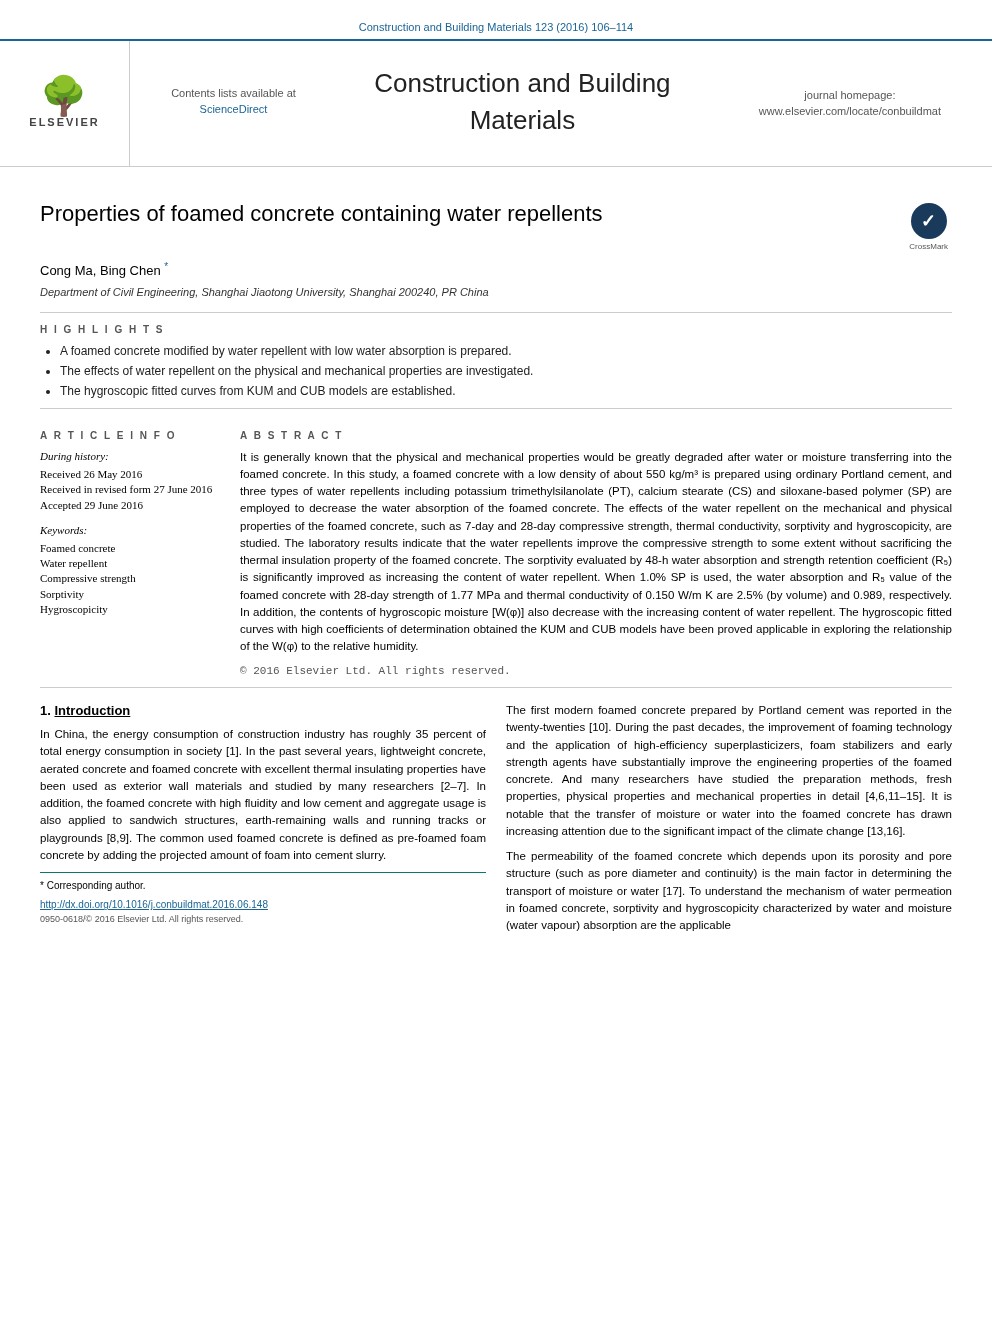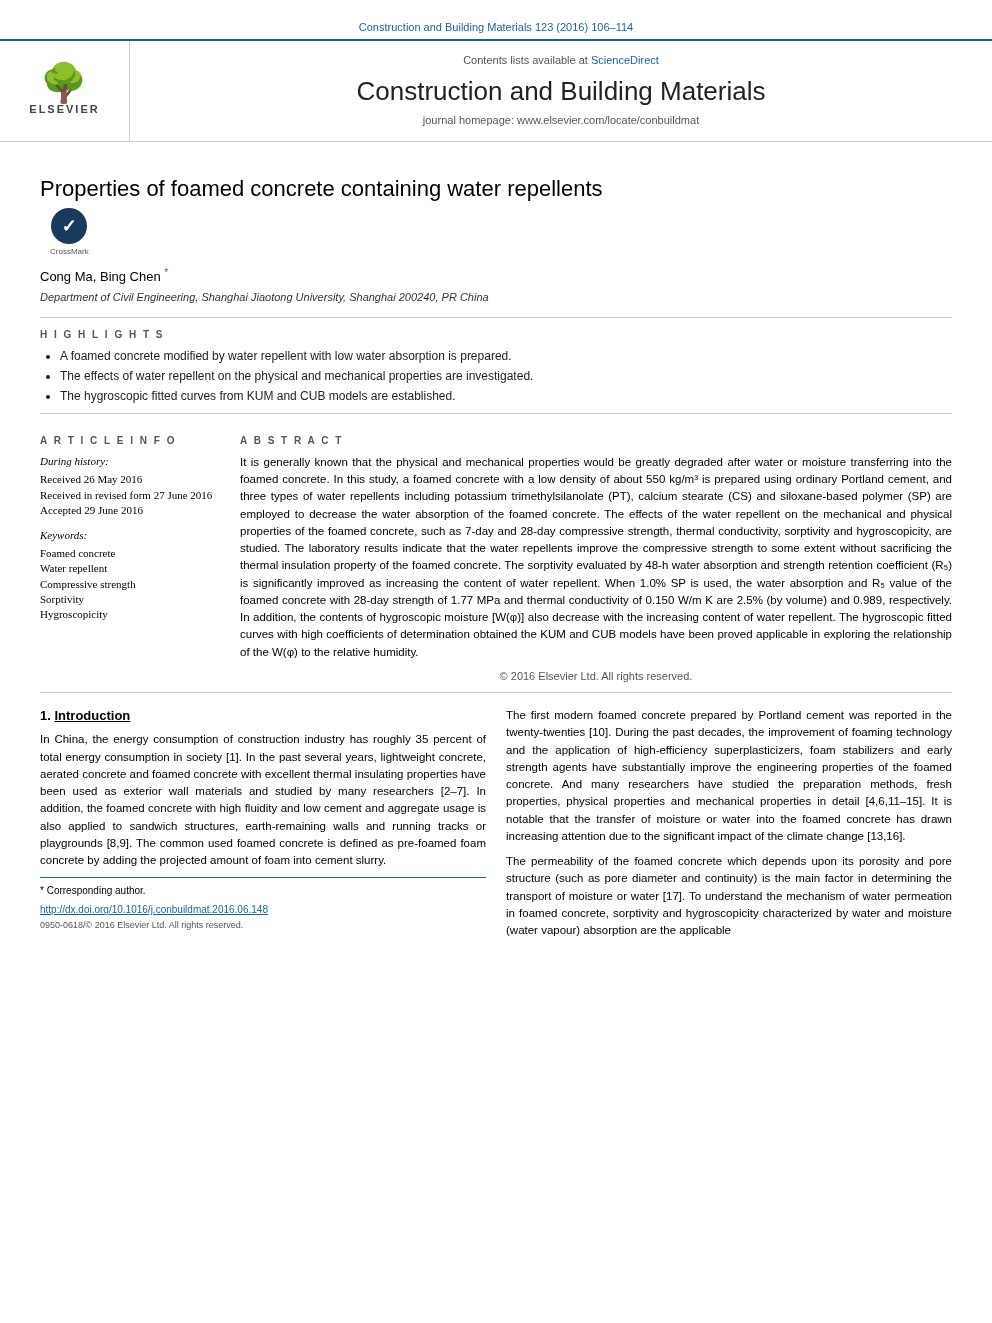--- a/index.html
+++ b/index.html
@@ -46,23 +46,23 @@
     .elsevier-text {
       font-family: Arial, sans-serif;
       font-size: 11px;
       font-weight: bold;
       letter-spacing: 2px;
       color: #444;
     }
     .header-center {
       flex: 1;
       text-align: center;
-      padding: 12px 10px;
-      display: flex;
-      flex-direction: column;
+      padding: 24px 10px;
+      display: flex;
+      flex-direction: row;
       align-items: center;
       justify-content: center;
     }
     .science-direct-link {
       font-size: 11px;
       color: #555;
       font-family: Arial, sans-serif;
       margin-bottom: 4px;
     }
     .science-direct-link a {
@@ -121,21 +121,20 @@
     }
     .article-title {
       font-size: 22px;
       font-weight: normal;
       color: #000;
       margin: 14px 4px 8px 0;
       font-family: Arial, sans-serif;
       display: flex;
       align-items: flex-start;
       justify-content: space-between;
-      flex-direction: column;
     }
     .article-title-text {
       flex: 1;
     }
     .crossmark {
       display: flex;
       flex-direction: column;
       align-items: center;
       margin-left: 10px;
       margin-top: 4px;
@@ -238,25 +237,25 @@
       flex: 1;
     }
     .abstract-text {
       font-size: 11.5px;
       line-height: 1.5;
       color: #000;
       text-align: justify;
       font-family: Arial, sans-serif;
     }
     .copyright {
-      text-align: center;
+      text-align: left;
       font-size: 11px;
       color: #555;
       margin-top: 8px;
-      font-family: Liberation Sans, sans-serif;
+      font-family: Liberation Mono, monospace;
     }
     .body-two-col {
       display: flex;
       gap: 20px;
       margin-top: 14px;
     }
     .body-col {
       flex: 1;
     }
     .section-heading {

